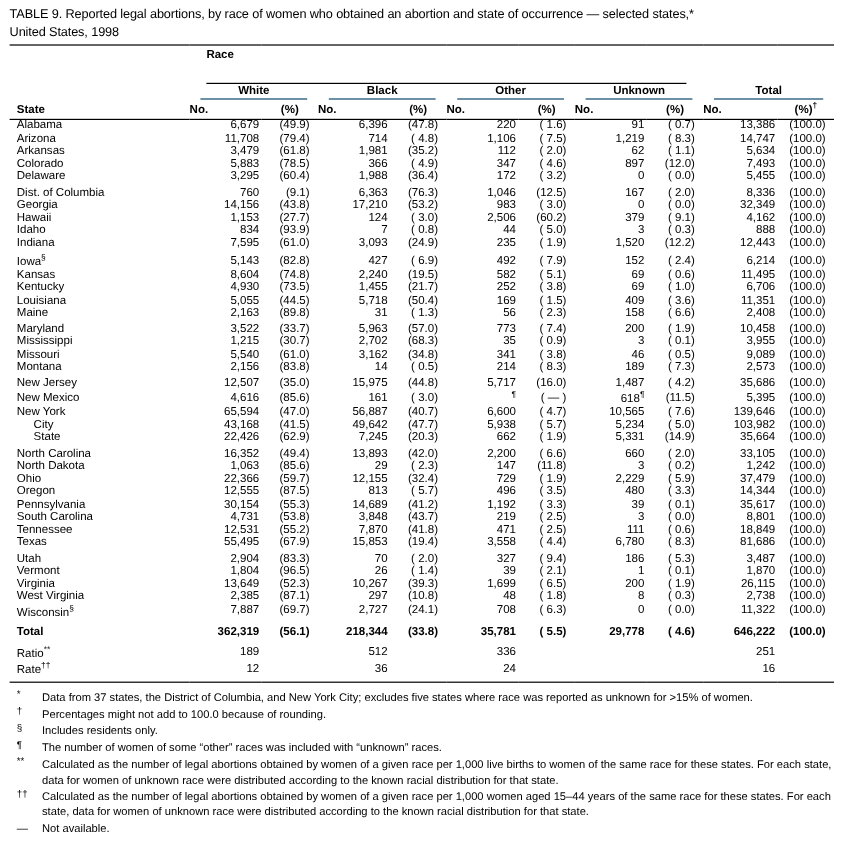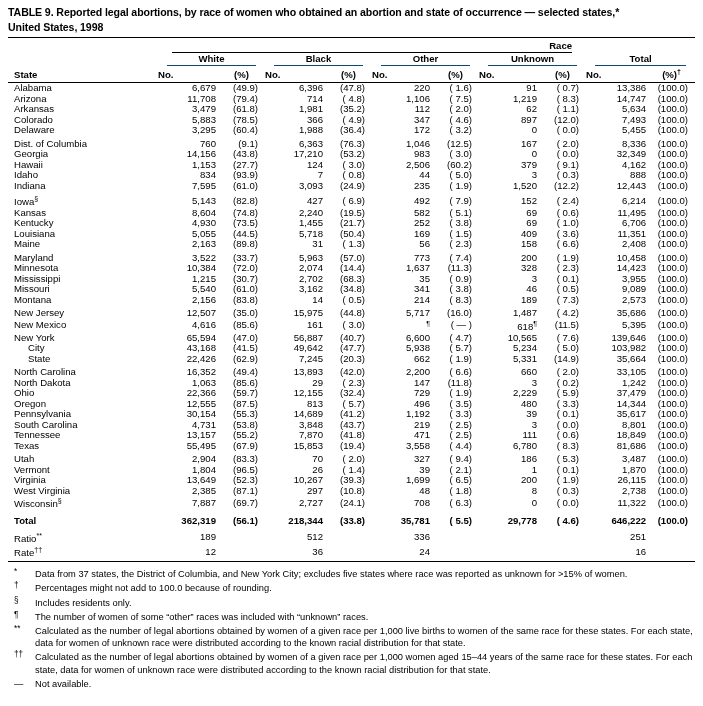--- a/index.html
+++ b/index.html
@@ -1,23 +1,23 @@
 <!DOCTYPE html>
 <html><head>
 <meta charset="utf-8">
 <style>
   html,body { margin:0; padding:0; background:#fff; color:#000; }
   body { width:703px; height:706px; font-family:"Liberation Sans", sans-serif; overflow:hidden; }
   .page { padding:5px 8px 0 8px; }
-  .title { font-weight:bold; font-size:10.6px; line-height:14.5px; letter-spacing:-0.1px; white-space:nowrap; }
+  .title { font-weight:normal; font-size:10.6px; line-height:14.5px; letter-spacing:-0.1px; white-space:nowrap; }
   table.main { border-collapse:collapse; table-layout:fixed; width:687px; margin-top:3px;
                border-top:1.6px solid #000; border-bottom:1.6px solid #000; }
   thead th { font-weight:bold; font-size:9.6px; padding:0; vertical-align:bottom; }
   .race-row th { padding-top:2px; }
-  .race-u { margin:0 14px; border-bottom:1px solid #000; text-align:right; padding-bottom:1px; }
+  .race-u { margin:0 14px; border-bottom:1px solid #000; text-align:left; padding-bottom:18px; }
   .gu { margin:0 9px; border-bottom:1px solid #0c4a6e; text-align:center; padding-bottom:1px; }
   .subhead-row th { border-bottom:1.6px solid #000; padding:2px 0 2px 0; }
   .state-h { text-align:left; padding-left:6px !important; }
   .no-h { text-align:left; }
   .pct-h { text-align:center; }
   tbody td { font-size:9.6px; line-height:10.5px; height:10.5px; padding:0; white-space:pre; }
   td.state { text-align:left; padding-left:6px; overflow:hidden; }
   td.state.indent { padding-left:20px; }
   td.num { text-align:right; padding-right:2px; }
   td.pct { text-align:right; padding-right:7px; }
@@ -297,33 +297,20 @@
           <td class="num">5,963</td>
           <td class="pct">(57.0)</td>
           <td class="num">773</td>
           <td class="pct">( 7.4)</td>
           <td class="num">200</td>
           <td class="pct">( 1.9)</td>
           <td class="num">10,458</td>
           <td class="pct">(100.0)</td>
         </tr>
         <tr>
-          <td class="state">Minnesota</td>
-          <td class="num">10,384</td>
-          <td class="pct">(72.0)</td>
-          <td class="num">2,074</td>
-          <td class="pct">(14.4)</td>
-          <td class="num">1,637</td>
-          <td class="pct">(11.3)</td>
-          <td class="num">328</td>
-          <td class="pct">( 2.3)</td>
-          <td class="num">14,423</td>
-          <td class="pct">(100.0)</td>
-        </tr>
-        <tr>
           <td class="state">Mississippi</td>
           <td class="num">1,215</td>
           <td class="pct">(30.7)</td>
           <td class="num">2,702</td>
           <td class="pct">(68.3)</td>
           <td class="num">35</td>
           <td class="pct">( 0.9)</td>
           <td class="num">3</td>
           <td class="pct">( 0.1)</td>
           <td class="num">3,955</td>
@@ -493,21 +480,21 @@
           <td class="pct">(43.7)</td>
           <td class="num">219</td>
           <td class="pct">( 2.5)</td>
           <td class="num">3</td>
           <td class="pct">( 0.0)</td>
           <td class="num">8,801</td>
           <td class="pct">(100.0)</td>
         </tr>
         <tr>
           <td class="state">Tennessee</td>
-          <td class="num">13,157</td>
+          <td class="num">12,531</td>
           <td class="pct">(55.2)</td>
           <td class="num">7,870</td>
           <td class="pct">(41.8)</td>
           <td class="num">471</td>
           <td class="pct">( 2.5)</td>
           <td class="num">111</td>
           <td class="pct">( 0.6)</td>
           <td class="num">18,849</td>
           <td class="pct">(100.0)</td>
         </tr>

